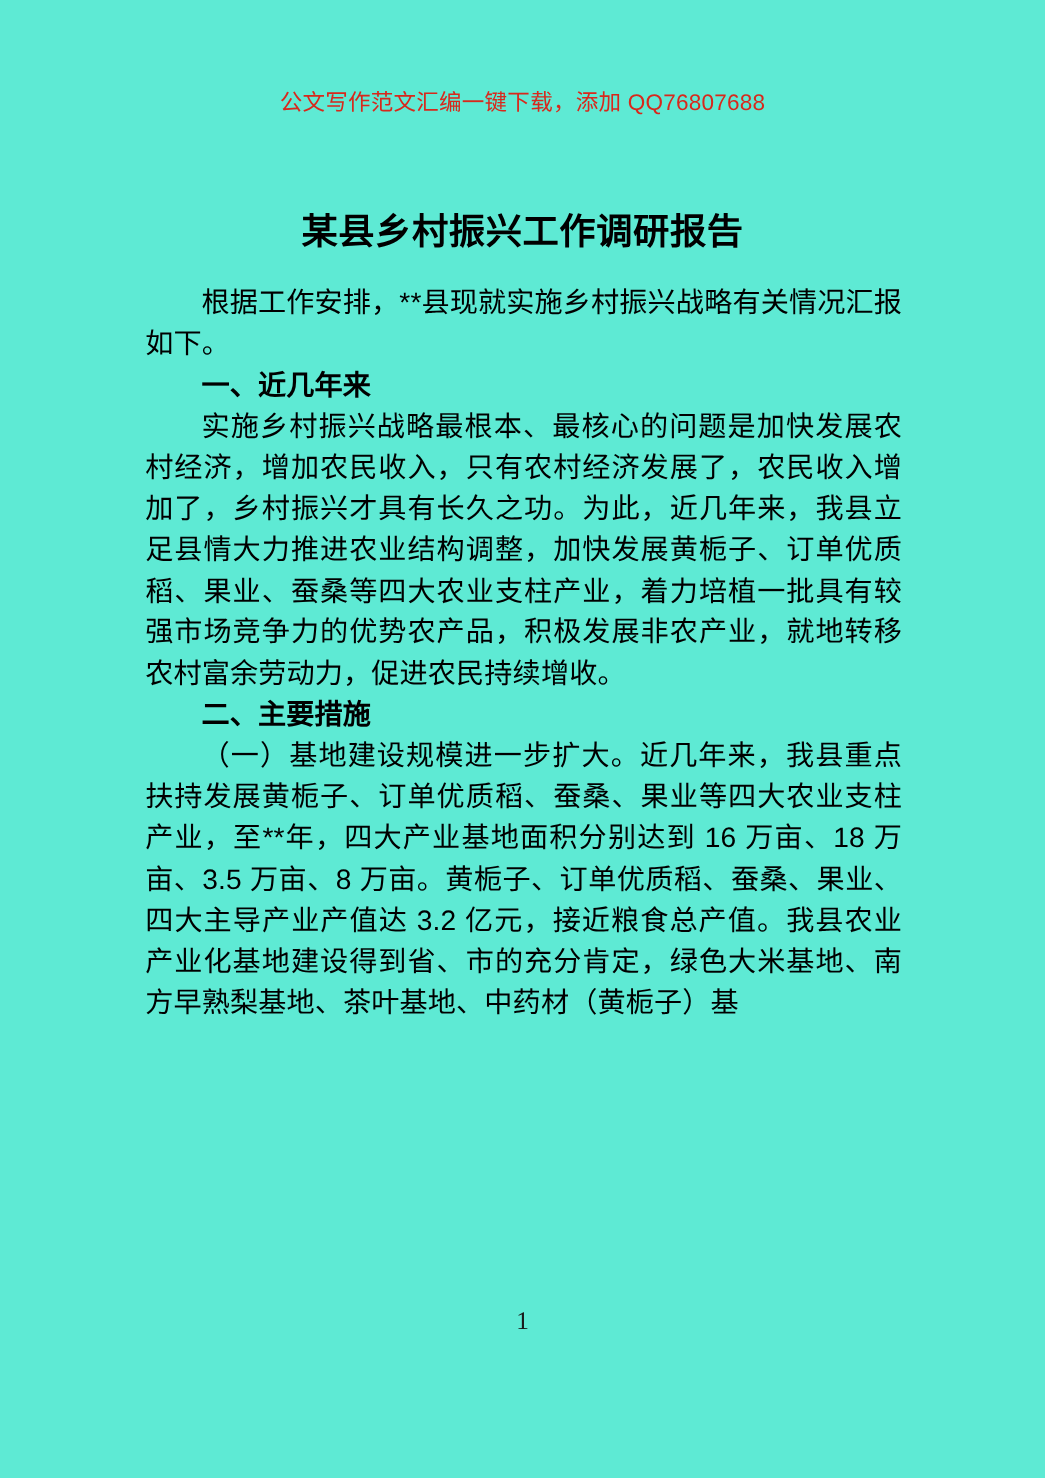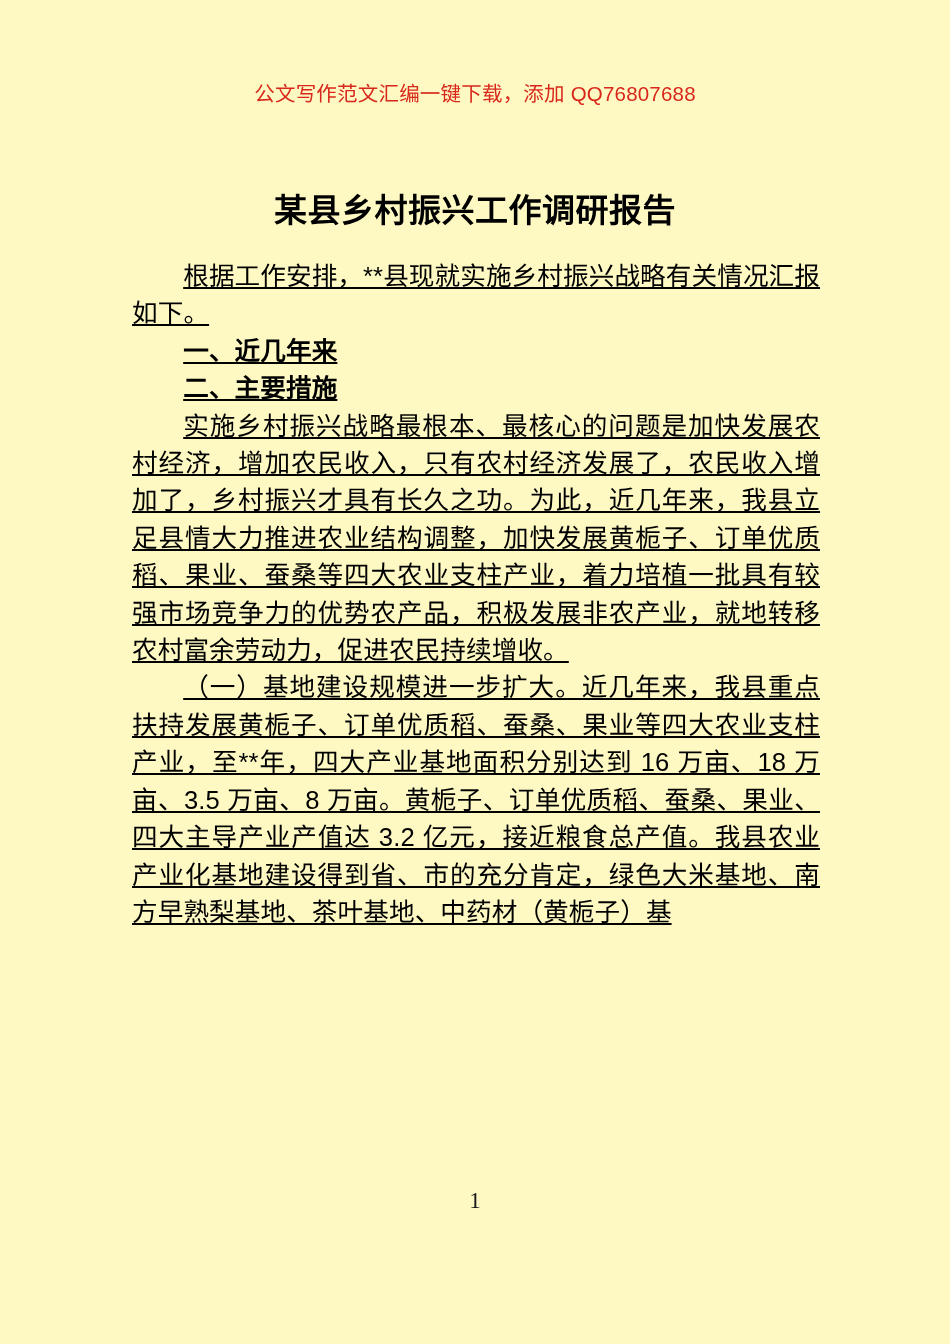--- a/index.html
+++ b/index.html
@@ -13,21 +13,21 @@
     font-family: "Liberation Sans", "DejaVu Sans", sans-serif;
     color: #000000;
     -webkit-font-smoothing: antialiased;
   }
 
   .page {
     position: relative;
     width: 950px;
     height: 1344px;
     margin: 0 auto;
-    background: #fef9c3;
+    background: #5eead4;
     box-sizing: border-box;
     overflow: hidden;
   }
 
   
   .promo-header {
     position: absolute;
     top: 81px;
     left: 0;
     width: 950px;
@@ -53,21 +53,20 @@
     letter-spacing: 0.5px;
     color: #000000;
   }
 
   
   .body-block {
     position: absolute;
     top: 258px;
     left: 132px;
     width: 688px;
-    text-decoration: underline;
   }
 
   .para {
     margin: 0;
     font-size: 25.6px;
     line-height: 37.4px;
     text-align: justify;
     text-justify: inter-ideograph;
     text-indent: 2em;
     font-weight: 400;
@@ -99,20 +98,20 @@
 
 <div class="page">
 
   <div class="promo-header">公文写作范文汇编一键下载，添加 QQ76807688</div>
 
   <h1 class="doc-title">某县乡村振兴工作调研报告</h1>
 
   <div class="body-block">
     <p class="para">根据工作安排，**县现就实施乡村振兴战略有关情况汇报如下。</p>
     <p class="para heading">一、近几年来</p>
+    <p class="para">实施乡村振兴战略最根本、最核心的问题是加快发展农村经济，增加农民收入，只有农村经济发展了，农民收入增加了，乡村振兴才具有长久之功。为此，近几年来，我县立足县情大力推进农业结构调整，加快发展黄栀子、订单优质稻、果业、蚕桑等四大农业支柱产业，着力培植一批具有较强市场竞争力的优势农产品，积极发展非农产业，就地转移农村富余劳动力，促进农民持续增收。</p>
     <p class="para heading">二、主要措施</p>
-    <p class="para">实施乡村振兴战略最根本、最核心的问题是加快发展农村经济，增加农民收入，只有农村经济发展了，农民收入增加了，乡村振兴才具有长久之功。为此，近几年来，我县立足县情大力推进农业结构调整，加快发展黄栀子、订单优质稻、果业、蚕桑等四大农业支柱产业，着力培植一批具有较强市场竞争力的优势农产品，积极发展非农产业，就地转移农村富余劳动力，促进农民持续增收。</p>
     <p class="para">（一）基地建设规模进一步扩大。近几年来，我县重点扶持发展黄栀子、订单优质稻、蚕桑、果业等四大农业支柱产业，至**年，四大产业基地面积分别达到 16 万亩、18 万亩、3.5 万亩、8 万亩。黄栀子、订单优质稻、蚕桑、果业、四大主导产业产值达 3.2 亿元，接近粮食总产值。我县农业产业化基地建设得到省、市的充分肯定，绿色大米基地、南方早熟梨基地、茶叶基地、中药材（黄栀子）基</p>
   </div>
 
   <div class="page-number">1</div>
 
 </div>
 
 </body></html>

